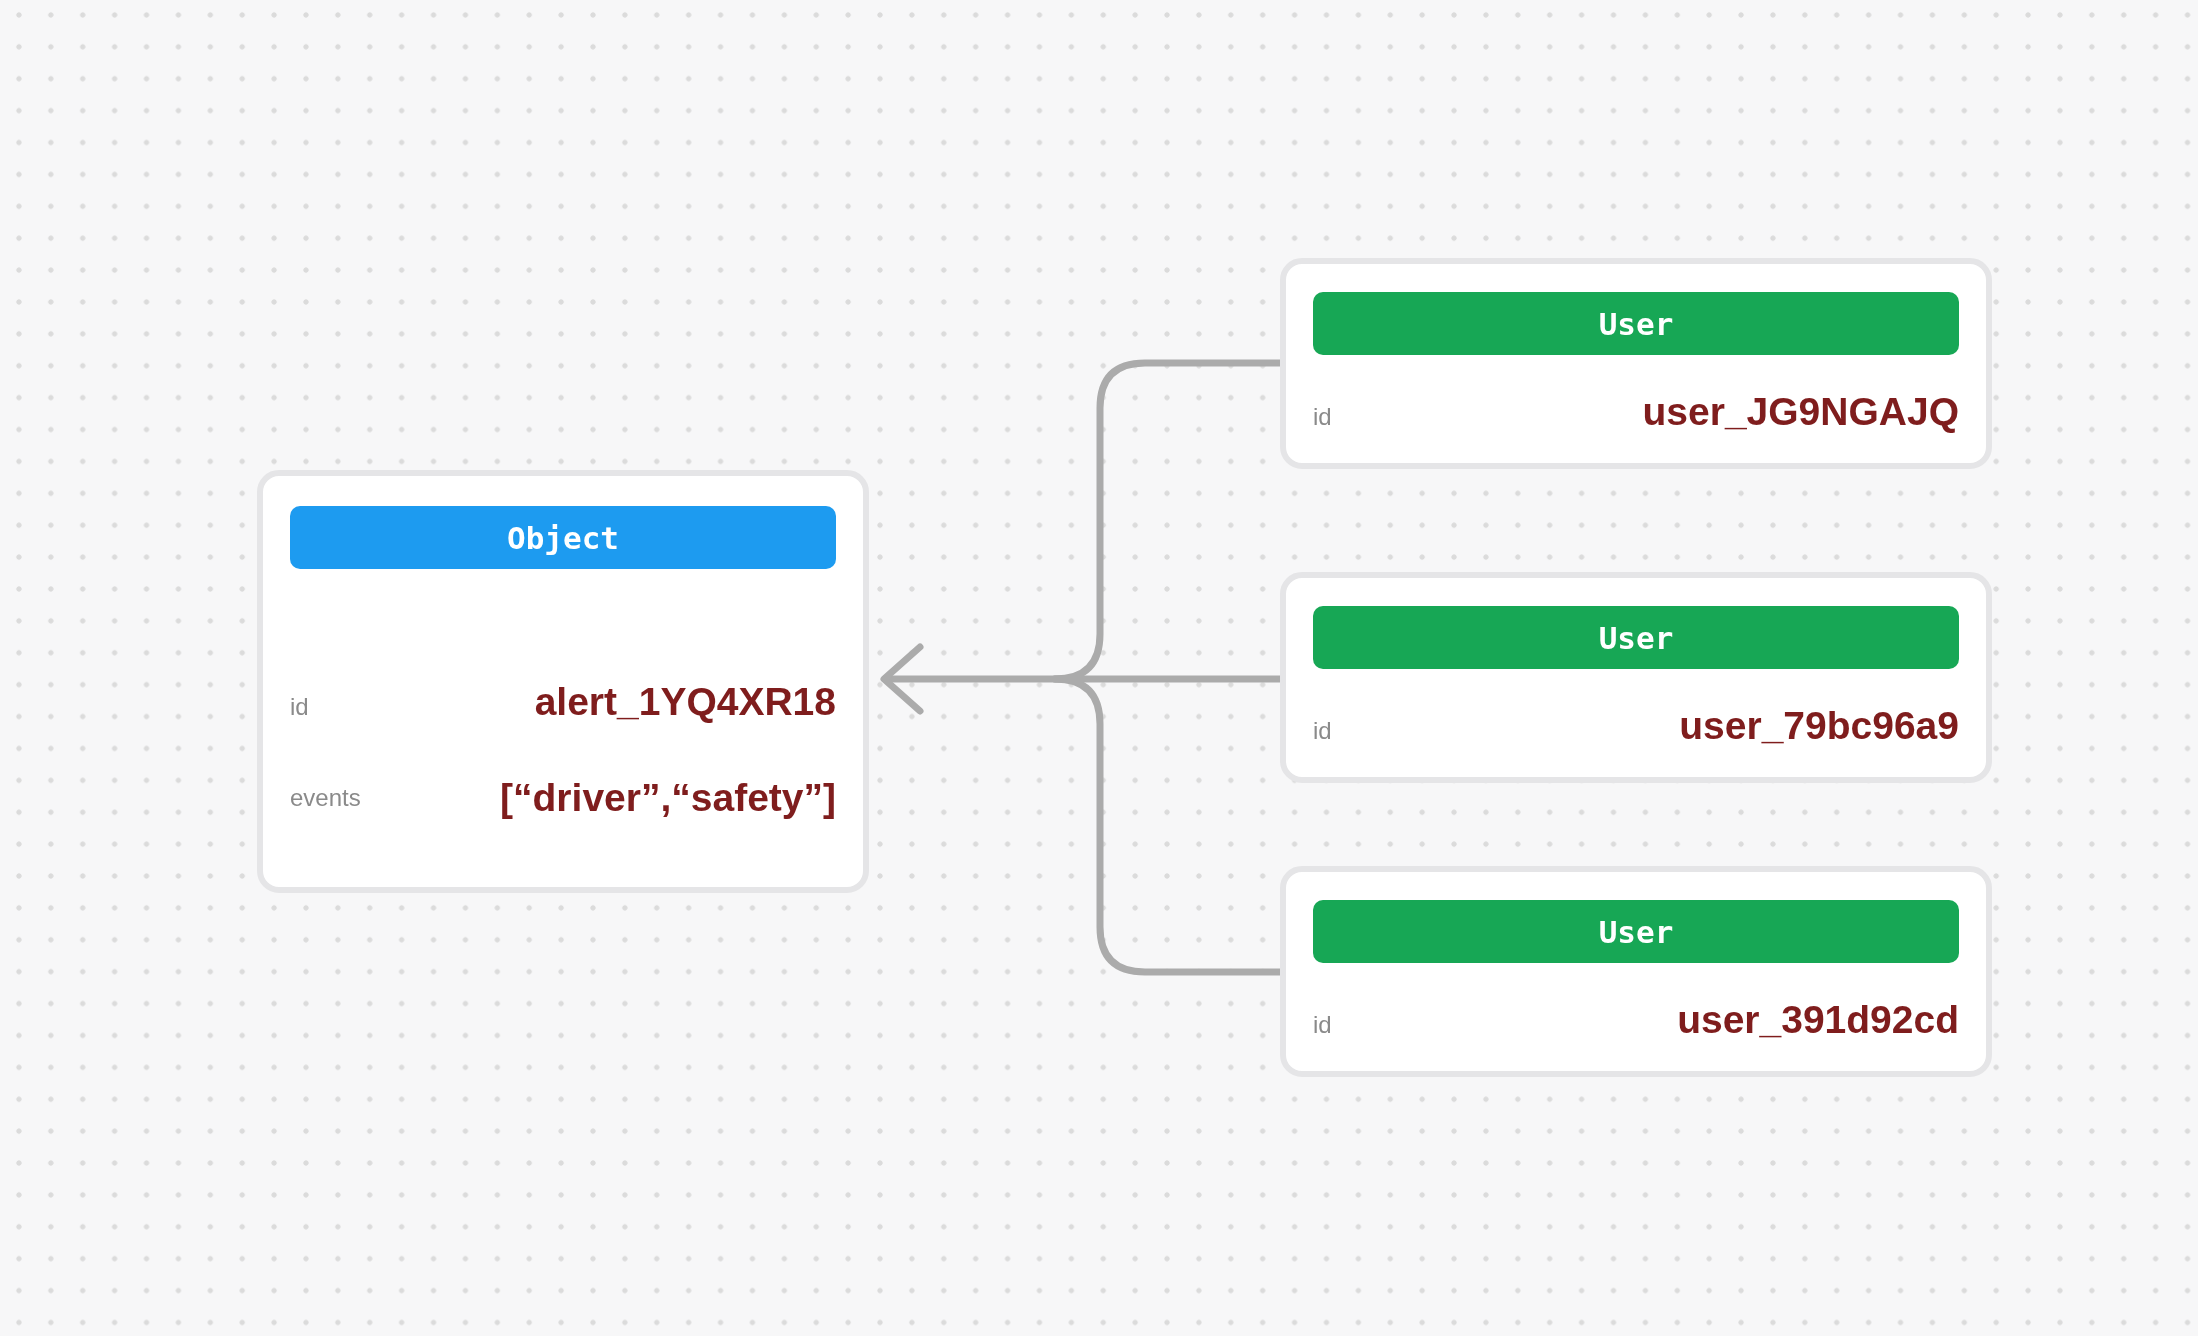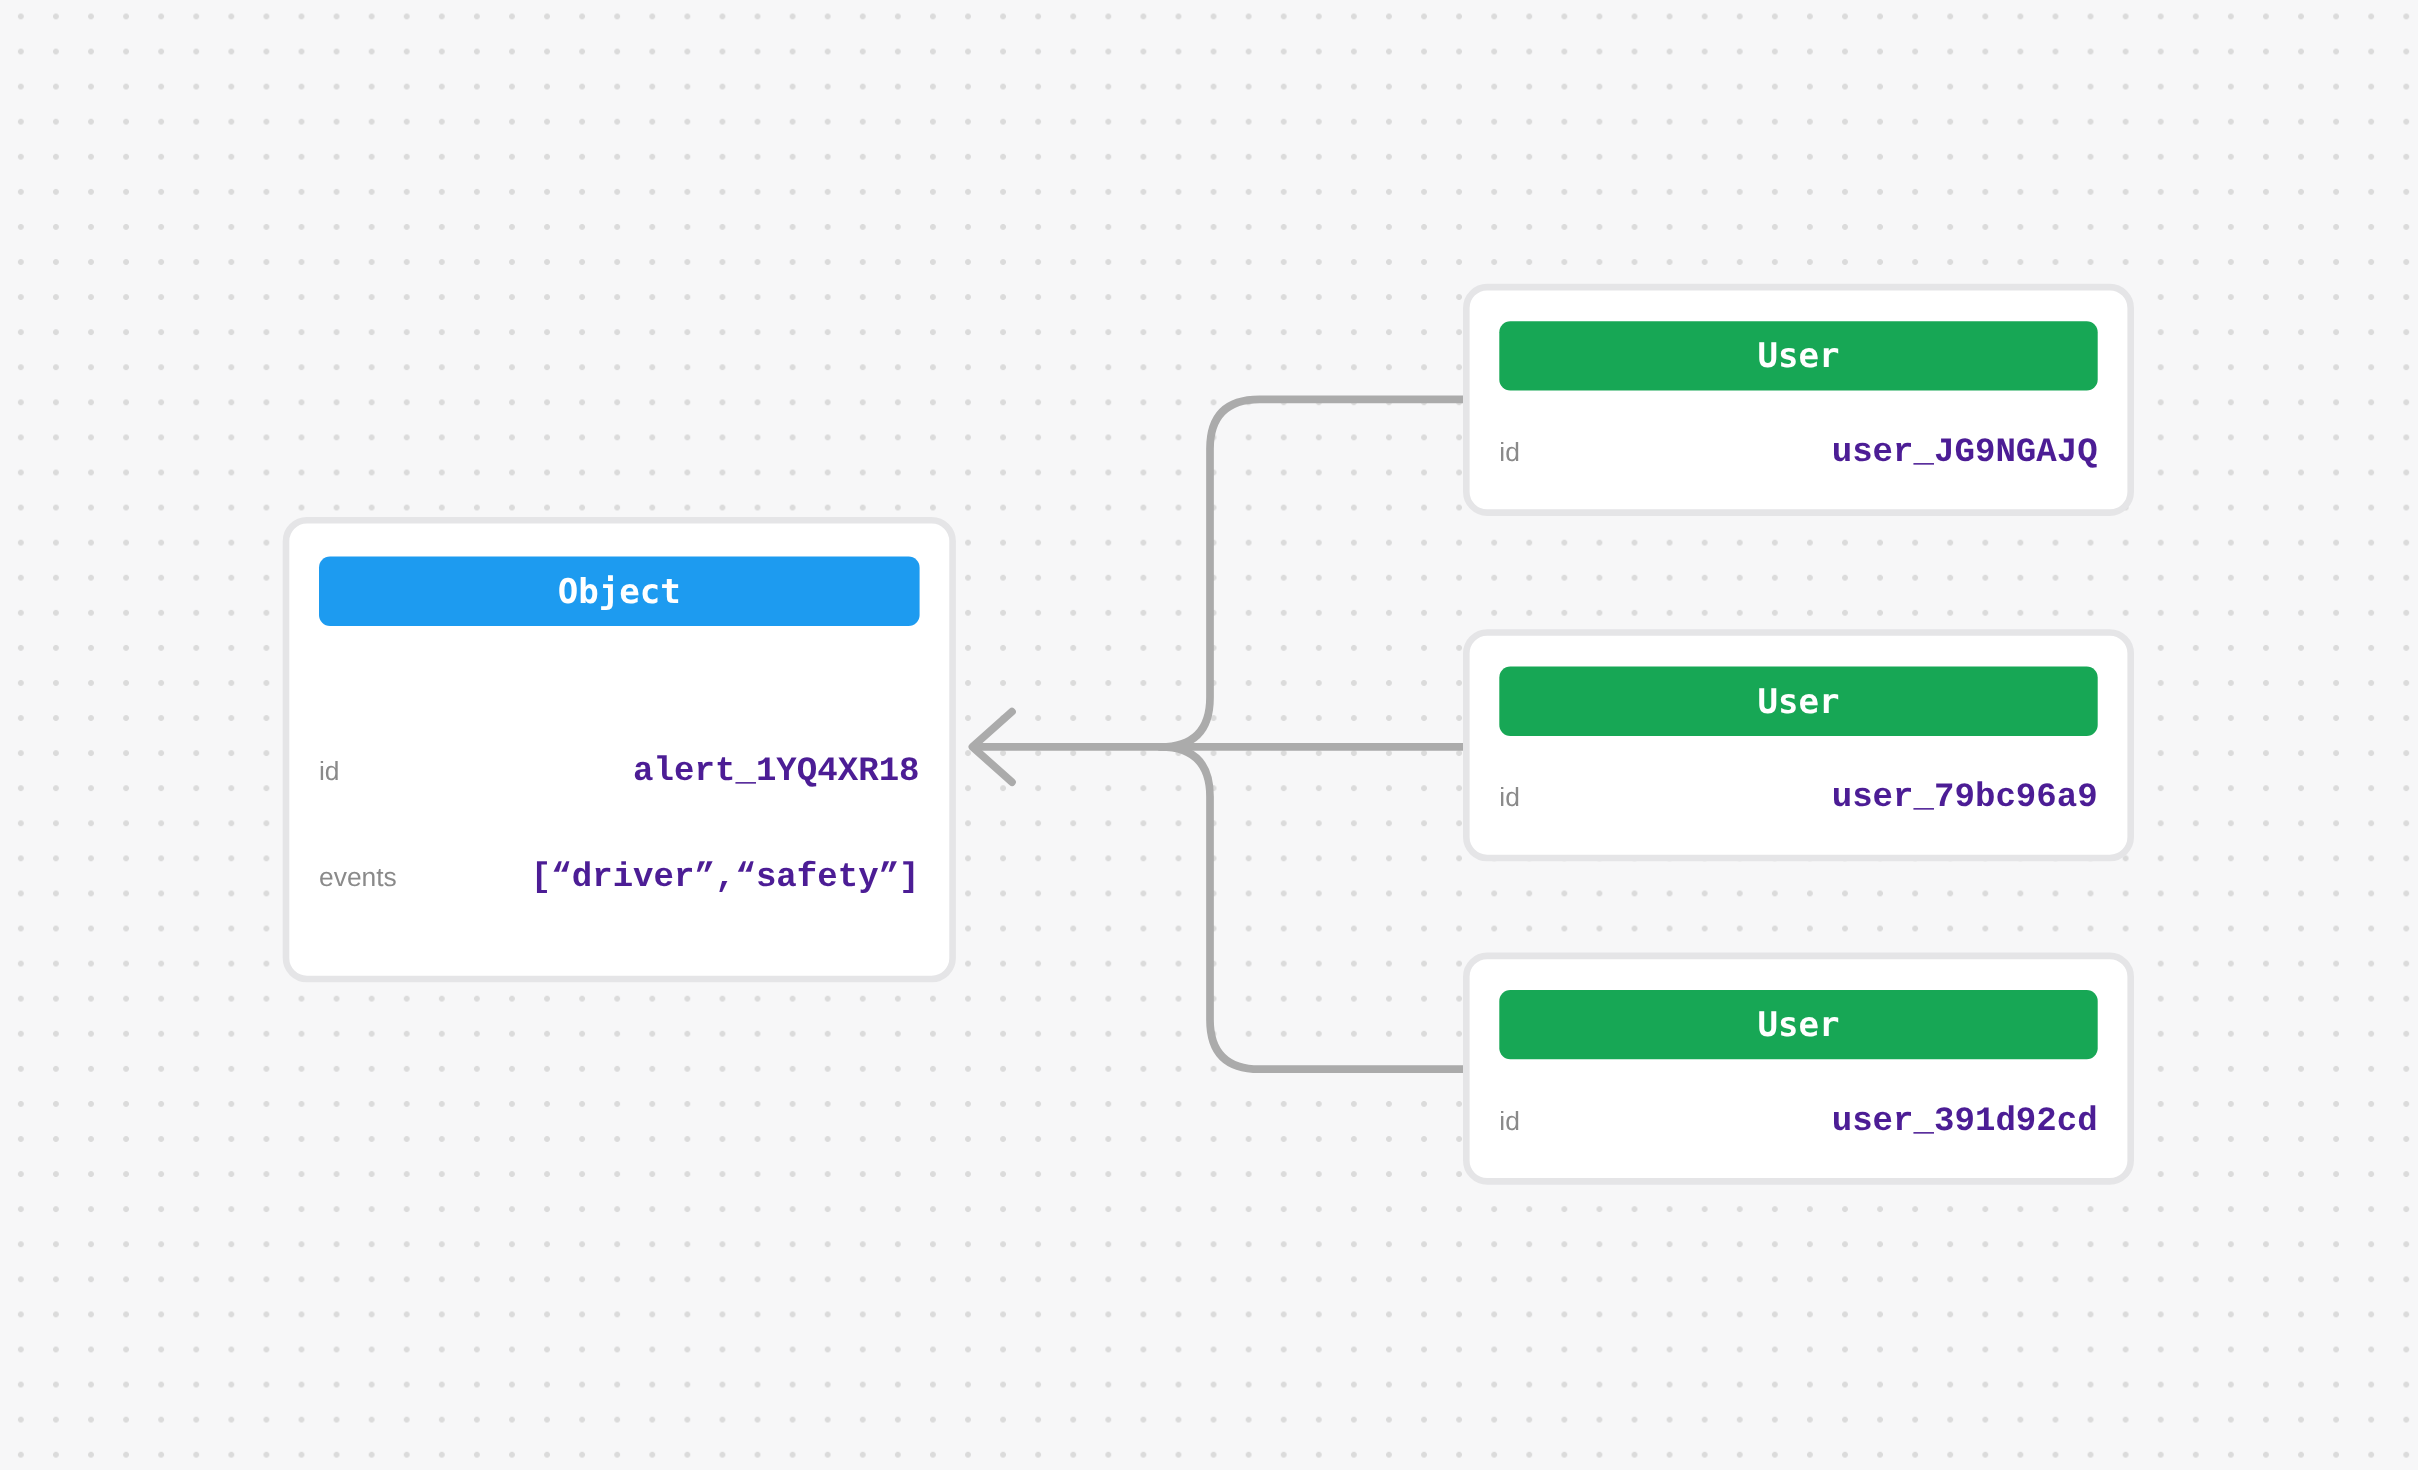--- a/index.html
+++ b/index.html
@@ -67,35 +67,35 @@
     display: flex;
     justify-content: space-between;
     align-items: baseline;
     white-space: nowrap;
   }
   .field-label {
     font-size: 24px;
     color: #8A8A8A;
   }
   .field-value {
-    font-family: Liberation Mono, monospace;
+    font-family: Liberation Sans, sans-serif;
     font-weight: bold;
-    font-size: 31px;
-    color: #4c1d95;
+    font-size: 39px;
+    color: #7f1d1d;
   }
 
   
   #object-card { left: 257px; top: 470px; width: 612px; height: 423px; padding-left: 44px; }
   #object-card .row-collection { top: 138px; }
   #object-card .row-id         { top: 208px; }
   #object-card .row-channels   { top: 256px; }
   #object-card .row-events     { top: 304px; align-items: flex-end; }
 
   
-  .user-card { left: 1330px; width: 610px; height: 211px; }
+  .user-card { left: 1280px; width: 712px; height: 211px; }
   #user-card-1 { top: 258px; }
   #user-card-2 { top: 572px; }
   #user-card-3 { top: 866px; }
   .user-card .card-header { top: 28px; }
   .user-card .row-id { top: 130px; }
 </style>
 </head>
 <body>
 
 <svg class="connectors" viewBox="0 0 2198 1336" xmlns="http://www.w3.org/2000/svg">

